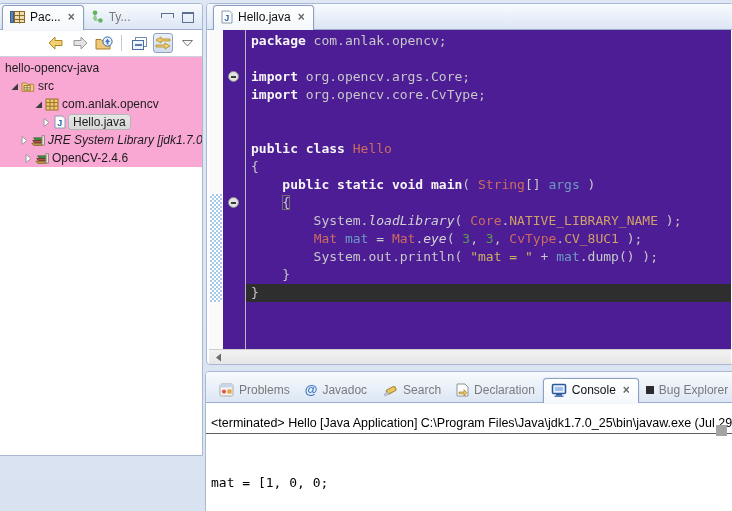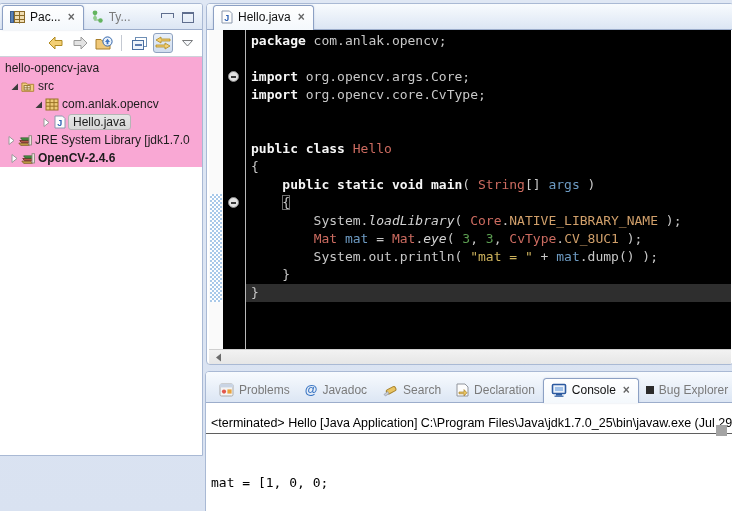--- a/index.html
+++ b/index.html
@@ -56,21 +56,21 @@
   .tree-label.selected{
     background:linear-gradient(#e6e6e6,#d7d7d7);
     border:1px solid #b5b5b5;border-radius:3px;padding:0 4px;margin-left:1px;
   }
 
   
   #editor-panel{left:206px;top:3px;width:528px;height:362px;border-radius:4px;overflow:hidden;}
   #editor-tabbar{height:26px;padding-left:6px;}
   #editor-content{
     position:absolute;top:26px;left:2px;right:2px;height:319px;
-    display:flex;background:#000000;justify-content:center;
+    display:flex;background:#4c1d95;justify-content:center;
   }
   #ann-ruler{width:14px;background:#fafafa;position:relative;flex:0 0 auto;}
   .range-hatch{
     position:absolute;left:1px;width:12px;
     background-image:
       linear-gradient(45deg,#a9c9e9 25%,transparent 25%,transparent 75%,#a9c9e9 75%),
       linear-gradient(45deg,#a9c9e9 25%,#ffffff 25%,#ffffff 75%,#a9c9e9 75%);
     background-size:4px 4px;background-position:0 0,2px 2px;
   }
   #fold-bar{width:22px;background:transparent;position:relative;flex:0 0 auto;border-right:1px solid #b9b9b9;}
@@ -237,37 +237,37 @@
           </svg>
       </span>
       <span class="tw">
         <svg width="12" height="14" viewBox="0 0 12 14">
           <path d="M1 1 L8.5 1 L11 3.5 L11 13 L1 13 Z" fill="#fdfdfd" stroke="#8b98ad"></path>
           <text x="3.2" y="11" font-family="Liberation Sans,sans-serif" font-size="9" font-weight="bold" fill="#2f62b4">J</text>
         </svg>
       </span>
       <span class="tree-label selected">Hello.java</span>
     </div>
-    <div class="tree-row" style="padding-left:4px;">
+    <div class="tree-row" style="padding-left:17px;font-style:italic;">
       <span class="tw">
         <svg width="9" height="11" viewBox="0 0 9 11">
             <path d="M2 1.5 L2 9.5 L7 5.5 Z" fill="#ffffff" stroke="#9a9a9a"></path>
           </svg>
       </span>
       <span class="tw">
         <svg width="16" height="13" viewBox="0 0 16 13">
           <path d="M1 9.5 L11 9.5 L13 12 L3 12 Z" fill="#caa348" stroke="#7d6220"></path>
           <path d="M2 6.5 L12 6.5 L14 9 L4 9 Z" fill="#b05648" stroke="#6e3026"></path>
           <path d="M3 3.5 L13 3.5 L15 6 L5 6 Z" fill="#4f9a4a" stroke="#2c5f28"></path>
           <rect x="12.6" y="1" width="2.8" height="10.6" fill="#e8e4da" stroke="#8a867c"></rect>
         </svg>
       </span>
       <span class="tree-label">JRE System Library [jdk1.7.0</span>
     </div>
-    <div class="tree-row" style="padding-left:7px;font-weight:bold;">
+    <div class="tree-row" style="padding-left:21px;">
       <span class="tw">
         <svg width="9" height="11" viewBox="0 0 9 11">
             <path d="M2 1.5 L2 9.5 L7 5.5 Z" fill="#ffffff" stroke="#9a9a9a"></path>
           </svg>
       </span>
       <span class="tw">
         <svg width="16" height="13" viewBox="0 0 16 13">
           <path d="M1 9.5 L11 9.5 L13 12 L3 12 Z" fill="#caa348" stroke="#7d6220"></path>
           <path d="M2 6.5 L12 6.5 L14 9 L4 9 Z" fill="#b05648" stroke="#6e3026"></path>
           <path d="M3 3.5 L13 3.5 L15 6 L5 6 Z" fill="#4f9a4a" stroke="#2c5f28"></path>

